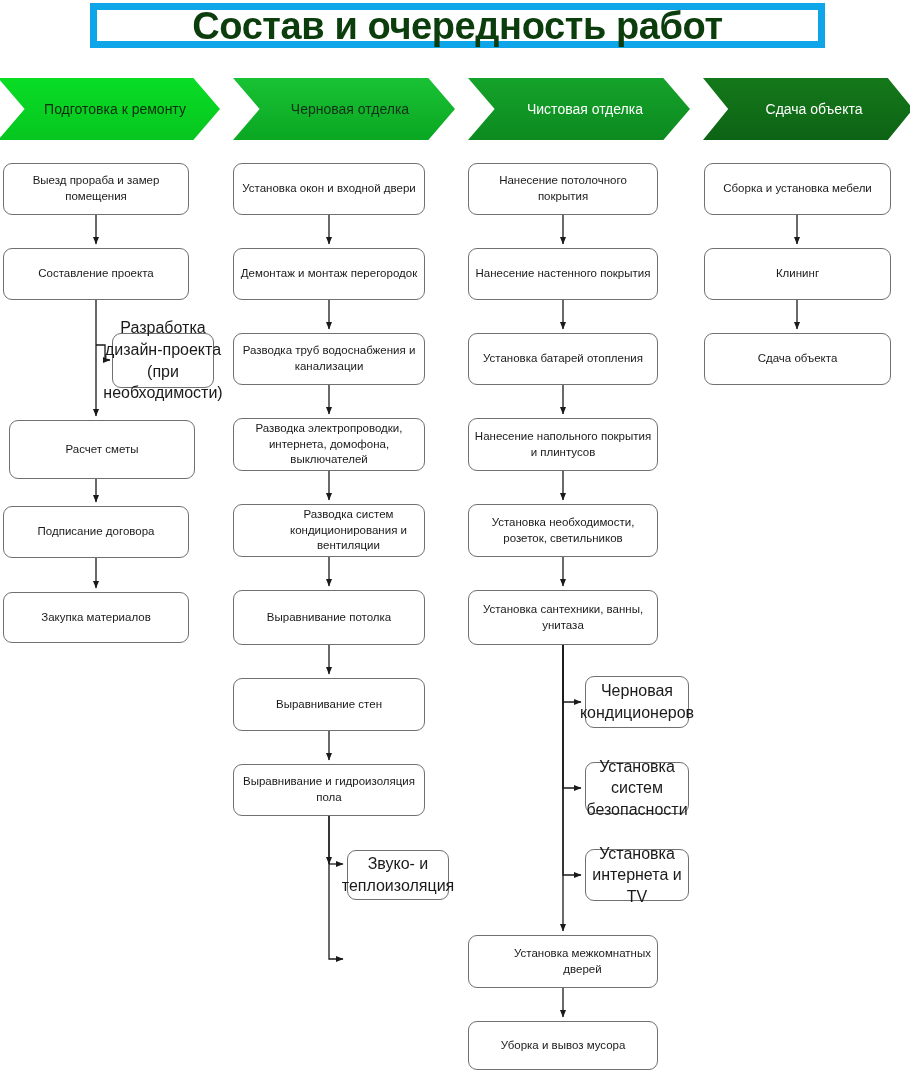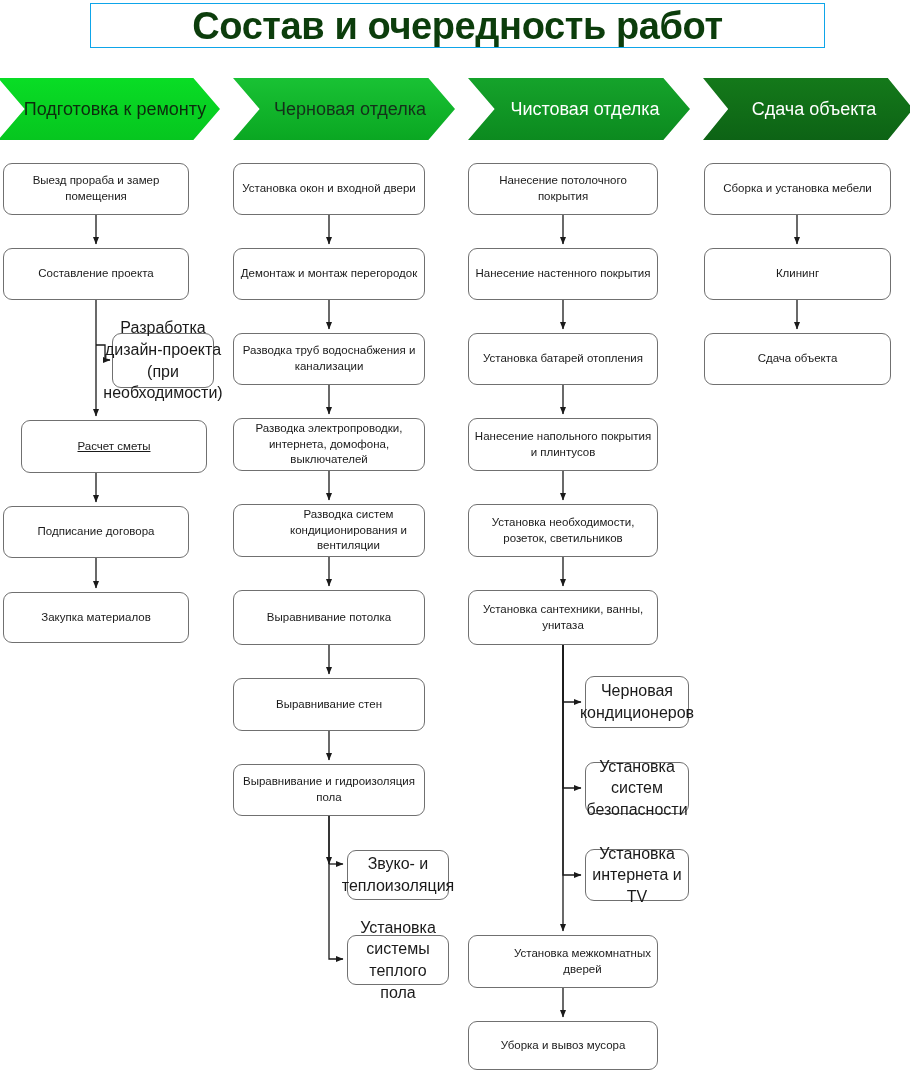--- a/index.html
+++ b/index.html
@@ -16,21 +16,21 @@
     overflow: hidden;
   }
 
   
   #title-box {
     position: absolute;
     left: 90px;
     top: 3px;
     width: 735px;
     height: 45px;
-    border: 1px solid #0ea5e9;
+    border: 7px solid #0ea5e9;
     background: #ffffff;
     box-sizing: border-box;
     display: flex;
     align-items: center;
     justify-content: center;
   }
   #title-text {
     font-size: 38px;
     font-weight: bold;
     color: #0c3d0c;
@@ -46,21 +46,21 @@
     height: 62px;
     clip-path: polygon(0 0, 88% 0, 100% 50%, 88% 100%, 0 100%, 12% 50%);
     display: flex;
     align-items: center;
     justify-content: center;
     text-align: center;
     box-sizing: border-box;
     padding: 0 4px 0 16px;
   }
   .chevron span {
-    font-size: 18px;
+    font-size: 14px;
     line-height: 1.15;
     display: block;
   }
   #chevron-1 { left: -2px;  width: 222px; background: linear-gradient(180deg,#09dd25 0%, #06c61f 100%); color: #0d2b0d; }
   #chevron-2 { left: 233px; width: 222px; background: linear-gradient(180deg,#19c234 0%, #0aa722 100%); color: #14301a; }
   #chevron-3 { left: 468px; width: 222px; background: linear-gradient(180deg,#15a32b 0%, #0c8a1f 100%); color: #ffffff; }
   #chevron-4 { left: 703px; width: 210px; background: linear-gradient(180deg,#14791a 0%, #0d6315 100%); color: #ffffff; }
 
   
   .node {
@@ -155,21 +155,21 @@
 
   <div class="node" style="left:3px;  top:163px; width:186px; height:52px;">
     <span>Выезд прораба и замер помещения</span>
     </div>
   <div class="node" style="left:3px;  top:248px; width:186px; height:52px;">
     <span>Составление проекта</span>
     </div>
   <div class="node small" style="left:112px; top:333px; width:102px; height:55px;">
     <span>Разработка дизайн-проекта (при необходимости)</span>
     </div>
-  <div class="node" style="left:21px;  top:420px; width:186px; height:53px;text-decoration:underline;">
+  <div class="node" style="left:9px;  top:420px; width:186px; height:59px;">
     <span>Расчет сметы</span>
     </div>
   <div class="node" style="left:3px;  top:506px; width:186px; height:52px;">
     <span>Подписание договора</span>
     </div>
   <div class="node" style="left:3px;  top:592px; width:186px; height:51px;">
     <span>Закупка материалов</span>
     </div>
 
   <div class="node" style="left:233px; top:163px; width:192px; height:52px;">
@@ -192,23 +192,20 @@
     </div>
   <div class="node" style="left:233px; top:678px; width:192px; height:53px;">
     <span>Выравнивание стен</span>
     </div>
   <div class="node" style="left:233px; top:764px; width:192px; height:52px;">
     <span>Выравнивание и гидроизоляция пола</span>
     </div>
   <div class="node small" style="left:347px; top:850px; width:102px; height:50px;">
     <span>Звуко- и теплоизоляция</span>
     </div>
-  <div class="node small" style="left:347px; top:935px; width:102px; height:50px;">
-    <span>Установка системы теплого пола</span>
-    </div>
 
   <div class="node" style="left:468px; top:163px; width:190px; height:52px;">
     <span>Нанесение потолочного покрытия</span>
     </div>
   <div class="node" style="left:468px; top:248px; width:190px; height:52px;">
     <span>Нанесение настенного покрытия</span>
     </div>
   <div class="node" style="left:468px; top:333px; width:190px; height:52px;">
     <span>Установка батарей отопления</span>
     </div>

